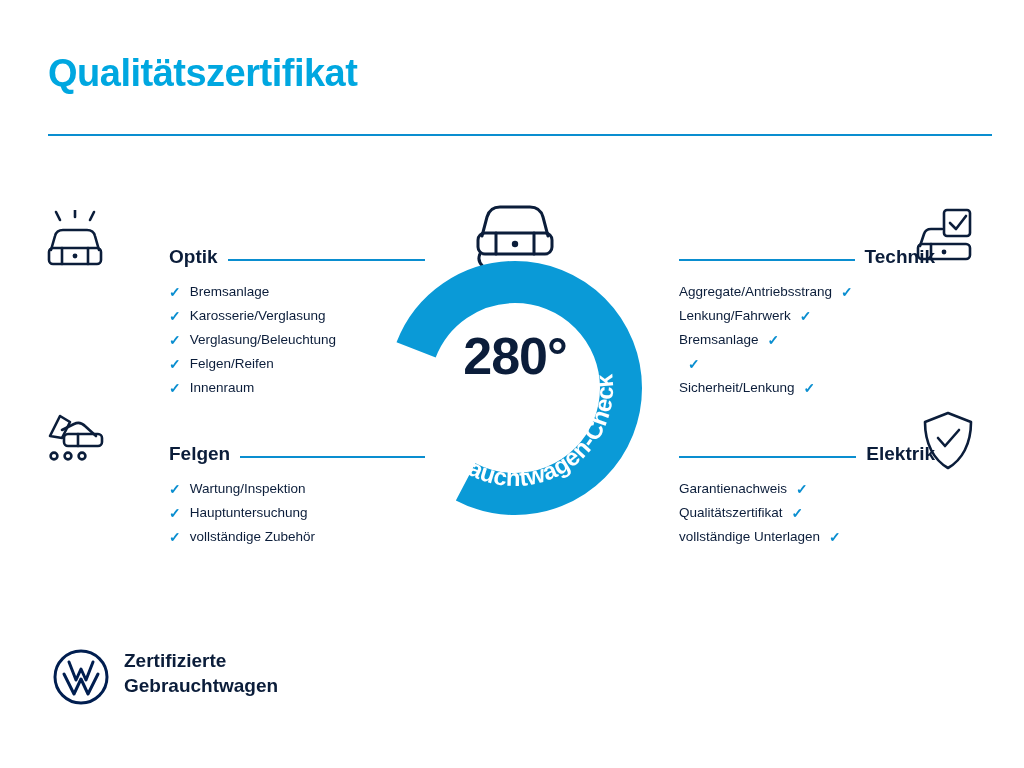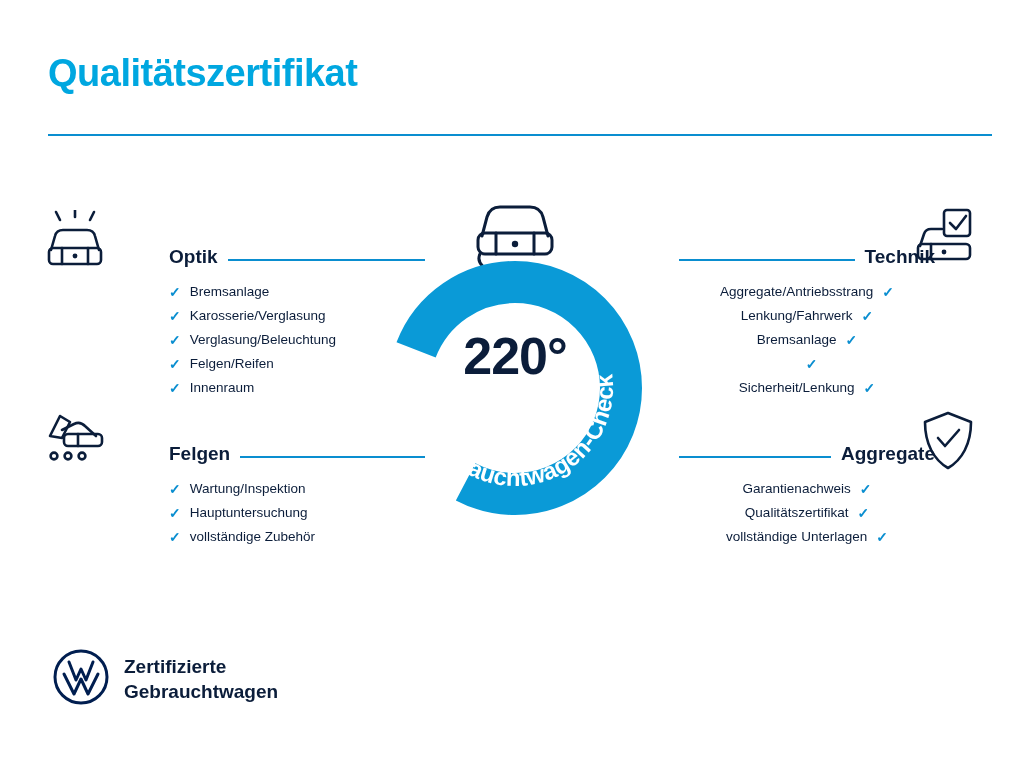--- a/index.html
+++ b/index.html
@@ -79,21 +79,21 @@
   
   .left .sec-head { flex-direction: row; }
   .left .sec-title { margin-right: 10px; }
   .left .items li { justify-content: flex-start; }
   .left .chk { margin-right: 9px; }
 
   
   .right .sec-head { }
   .right .sec-title { margin-left: 10px; order: 2; }
   .right .head-rule { order: 1; }
-  .right .items li { justify-content: center; }
+  .right .items li { justify-content: flex-start; }
   .right .chk { margin-left: 9px; }
 
   
   #sec-optik    { left: 128px; top: 228px; width: 256px; }
   #sec-wartung  { left: 128px; top: 425px; width: 256px; }
   #sec-technik  { left: 638px; top: 228px; width: 256px; }
   #sec-garantie { left: 638px; top: 425px; width: 256px; }
 
   .sec-icon {
     position: absolute;
@@ -135,21 +135,20 @@
     left: 84px;
     top: 0px;
   }
 
   
   .footer {
     position: absolute;
     left: 52px;
     top: 648px;
     display: flex;
-    align-items: center;
   }
   .vw-mark { margin-right: 14px; }
   .vw-text {
     font-size: 19px;
     font-weight: bold;
     color: #0b1d3a;
     line-height: 25px;
   }
 </style>
 </head>
@@ -275,21 +274,21 @@
     <li>
         <span>Sicherheit/Lenkung</span>
         <span class="chk">✓</span>
       </li>
   </ul>
 </div>
 
 <div class="section right" id="sec-garantie">
   <div class="sec-head">
     <span class="head-rule"></span>
-    <span class="sec-title">Aggregate</span>
+    <span class="sec-title">Elektrik</span>
   </div>
   <ul class="items">
     <li>
         <span>Garantienachweis</span>
         <span class="chk">✓</span>
       </li>
     <li>
         <span>Qualitätszertifikat</span>
         <span class="chk">✓</span>
       </li>
@@ -316,21 +315,21 @@
   <svg class="ring" viewBox="0 0 260 260">
     <defs>
       <path id="ringpath" d="M 32,130 A 98,98 0 1 0 228,130 A 98,98 0 1 0 32,130"></path>
     </defs>
     <circle cx="130" cy="130" r="106" fill="none" stroke="#0a9ad7" stroke-width="42" stroke-dasharray="512 154" stroke-dashoffset="128" transform="rotate(-90 130 130)"></circle>
     <text font-family="Liberation Sans, sans-serif" font-size="24" font-weight="bold" fill="#ffffff">
       <textPath href="#ringpath" startOffset="30%" text-anchor="middle">Gebrauchtwagen-Check</textPath>
     </text>
   </svg>
 
-  <div class="badge-text">220°</div>
+  <div class="badge-text">280°</div>
 </div>
 
 <div class="footer">
   <span class="vw-mark">
     <svg width="58" height="58" viewBox="0 0 58 58" fill="none" stroke="#001e50" stroke-width="3" stroke-linecap="round" stroke-linejoin="round">
       <circle cx="29" cy="29" r="26"></circle>
       <path d="M17 14 L24 32 L29 21 L34 32 L41 14 M12 26 L22 46 L29 31 L36 46 L46 26"></path>
     </svg>
   </span>
   <span class="vw-text">

